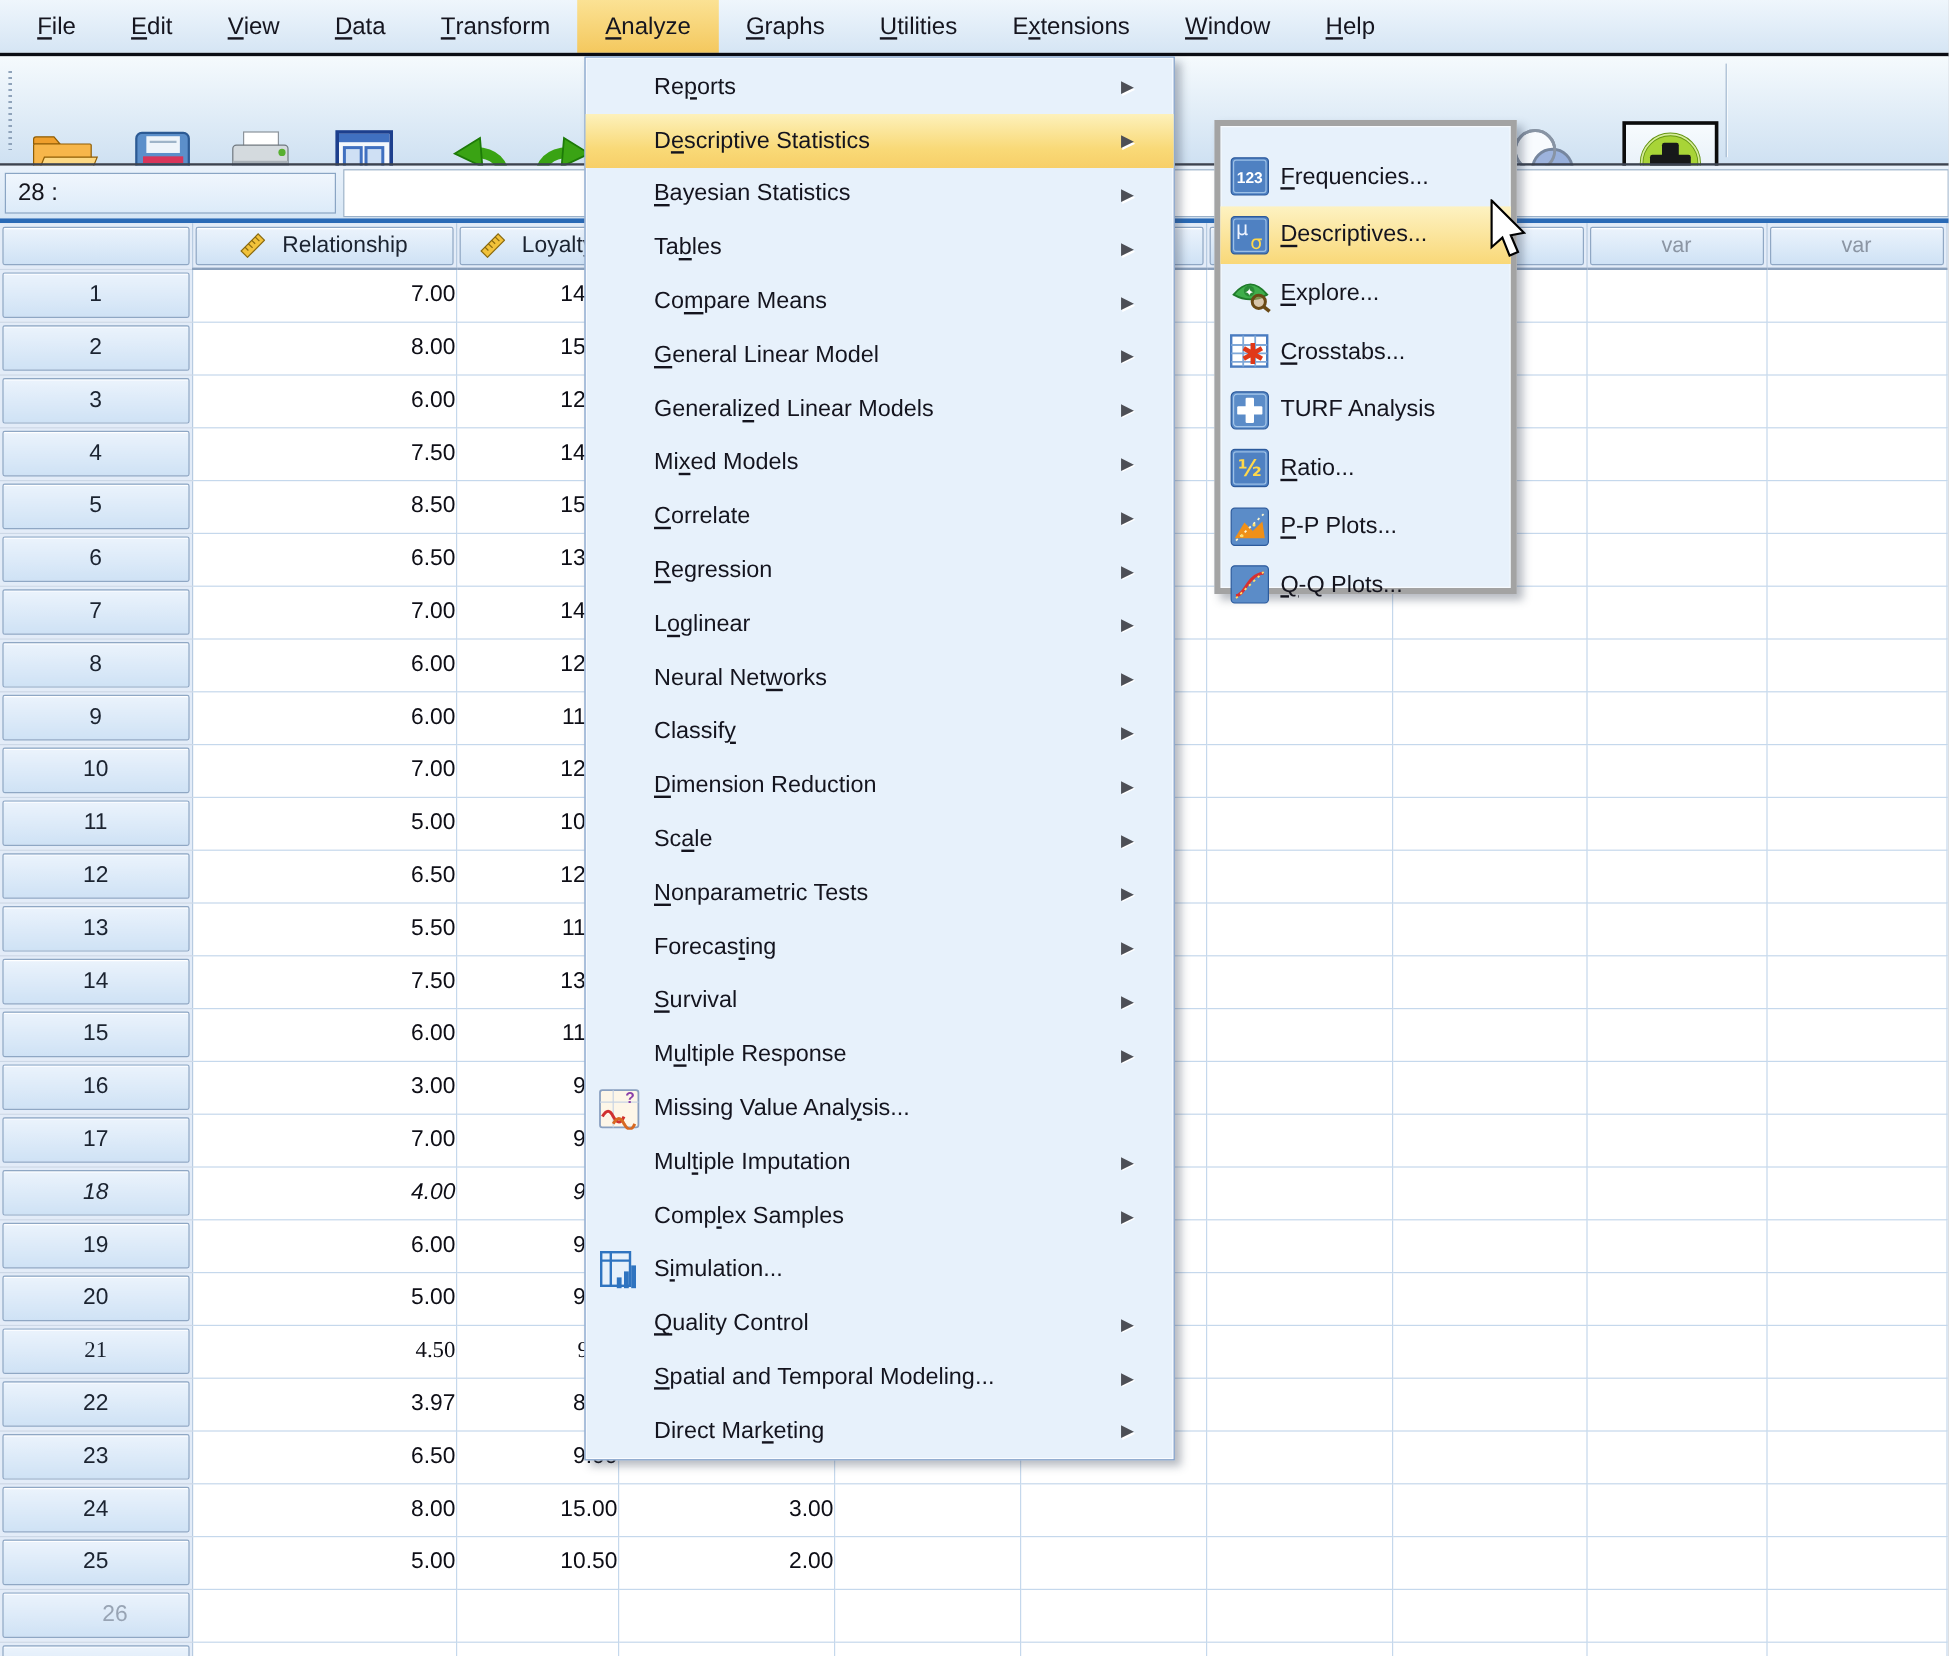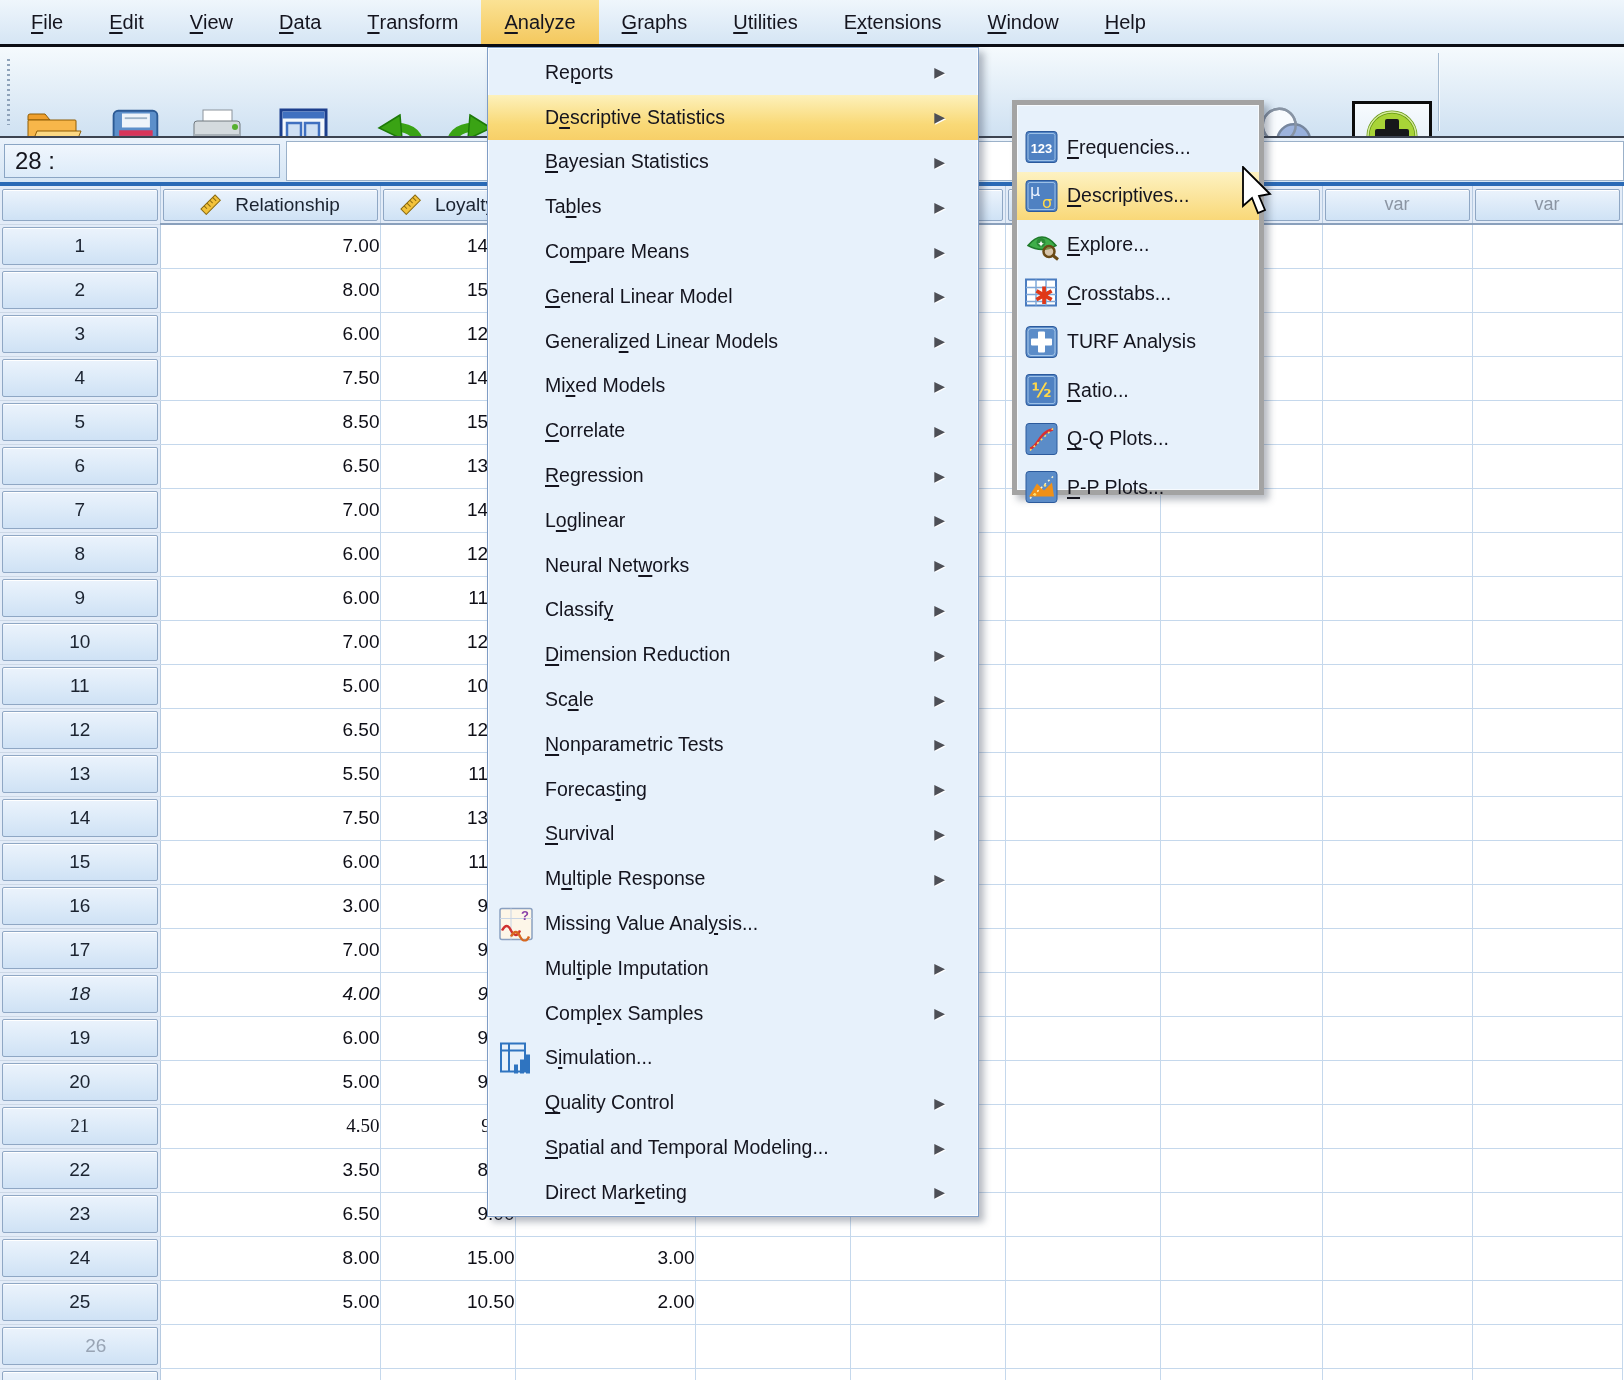--- a/index.html
+++ b/index.html
@@ -23,21 +23,21 @@
               border:3px solid #0c0c0c;background:linear-gradient(#f7fbfe,#dce9f4);
               display:flex;align-items:center;justify-content:center;}
   .tb-sep{position:absolute;left:1438px;top:6px;height:78px;width:0;
           border-left:1px solid #a5bad0;border-right:1px solid #f6fafd;}
   .find-sliver{position:absolute;left:1186px;top:88px;width:44px;height:14px;background:#fff;border:1px solid #97a5b4;}
   
   .cellref{position:absolute;left:0;top:136px;width:100%;height:46px;box-sizing:border-box;
            background:linear-gradient(#eaf2fb,#d6e6f5);border-top:2px solid #3c4350;}
   .cellref-box{position:absolute;left:4px;top:6px;width:276px;height:34px;box-sizing:border-box;
                background:linear-gradient(#f0f6fd,#dcebf9);border:1px solid #8aa5c4;
-               font-size:24px;color:#14141c;display:flex;align-items:center;padding-left:10px;}
+               font-size:20px;color:#14141c;display:flex;align-items:center;padding-left:10px;}
   .cellref-field{position:absolute;left:286px;top:3px;right:0px;height:40px;box-sizing:border-box;
                  background:#ffffff;border:1px solid #9bb1c9;}
   .blueline{position:absolute;left:0;top:182px;width:100%;height:4px;background:#2a6ab6;}
   
   table.grid{position:absolute;left:0;top:186px;border-collapse:collapse;table-layout:fixed;}
   table.grid td{padding:0;}
   td.corner,td.rhcell{background:#e3ecf8;border-right:1px solid #b7cbe1;border-bottom:1px solid #ccd8e7;}
   .rh,.chd{box-sizing:border-box;background:linear-gradient(#ebf3fc,#cfe2f5);
        border:1px solid #8fa7c4;border-radius:2px;box-shadow:inset 0 1px 0 #ffffff;
        display:flex;align-items:center;justify-content:center;font-size:19px;color:#1b2330;}
@@ -584,21 +584,21 @@
           <td class="data"></td>
           <td class="data"></td>
           <td class="data"></td>
           <td class="data"></td>
           <td class="data"></td>
         </tr>
         <tr style="height: 44px;">
           <td class="rhcell">
             <div class="rh">22</div>
           </td>
-          <td class="data">3.50</td>
+          <td class="data">3.97</td>
           <td class="data">8.00</td>
           <td class="data"></td>
           <td class="data"></td>
           <td class="data"></td>
           <td class="data"></td>
           <td class="data"></td>
           <td class="data"></td>
           <td class="data"></td>
         </tr>
         <tr style="height: 44px;">
@@ -856,33 +856,33 @@
         <span class="si-icon"><svg width="33" height="33" viewBox="0 0 33 33">
             <rect x="1" y="1" width="31" height="31" rx="3" fill="#4f81c2" stroke="#2c5a9c"></rect>
             <rect x="3" y="3" width="27" height="27" rx="2" fill="none" stroke="#9cc0e6"></rect>
             <text x="16.5" y="23" font-size="19" font-weight="bold" fill="#ffd84a" text-anchor="middle" font-family="DejaVu Sans, sans-serif">½</text>
           </svg></span>
         <span><span class="u">R</span>atio...</span>
       </div>
       <div class="sub-item">
         <span class="si-icon"><svg width="33" height="33" viewBox="0 0 33 33">
             <rect x="1" y="1" width="31" height="31" rx="3" fill="#5b8cc8" stroke="#2c5a9c"></rect>
-            <path d="M5 26 C13 25 14 9 28 7" fill="none" stroke="#d83030" stroke-width="2.5"></path>
-            <line x1="5" y1="28" x2="28" y2="6" stroke="#ffe06a" stroke-width="1.5" stroke-dasharray="2 3"></line>
-          </svg></span>
-        <span><span class="u">Q</span>-Q Plots...</span>
-      </div>
-      <div class="sub-item">
-        <span class="si-icon"><svg width="33" height="33" viewBox="0 0 33 33">
-            <rect x="1" y="1" width="31" height="31" rx="3" fill="#5b8cc8" stroke="#2c5a9c"></rect>
             <path d="M4 26 L12 13 L19 20 L27 12 L29 26 Z" fill="#f09018"></path>
             <line x1="5" y1="28" x2="28" y2="6" stroke="#fff8d0" stroke-width="1.5" stroke-dasharray="2 3"></line>
             <circle cx="10" cy="24" r="1.3" fill="#ffe06a"></circle>
             <circle cx="20" cy="15" r="1.3" fill="#ffe06a"></circle>
           </svg></span>
         <span><span class="u">P</span>-P Plots...</span>
+      </div>
+      <div class="sub-item">
+        <span class="si-icon"><svg width="33" height="33" viewBox="0 0 33 33">
+            <rect x="1" y="1" width="31" height="31" rx="3" fill="#5b8cc8" stroke="#2c5a9c"></rect>
+            <path d="M5 26 C13 25 14 9 28 7" fill="none" stroke="#d83030" stroke-width="2.5"></path>
+            <line x1="5" y1="28" x2="28" y2="6" stroke="#ffe06a" stroke-width="1.5" stroke-dasharray="2 3"></line>
+          </svg></span>
+        <span><span class="u">Q</span>-Q Plots...</span>
       </div>
     </div>
 
   <svg class="cursor" width="36" height="50" viewBox="0 0 36 50">
     <path d="M3 1 L3 40 L12 32 L18 47 L25 44 L19 30 L30 28 Z" fill="#ffffff" stroke="#000000" stroke-width="1.8"></path>
   </svg>
 </div>
 
 </body></html>

